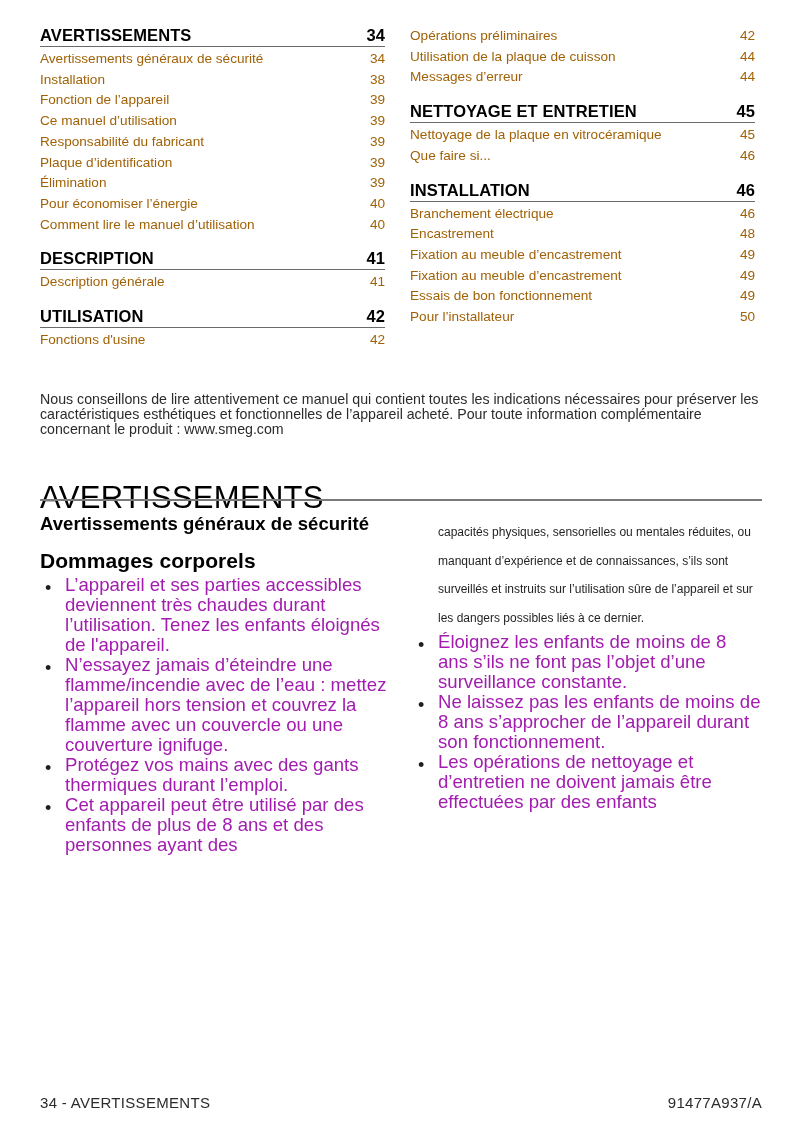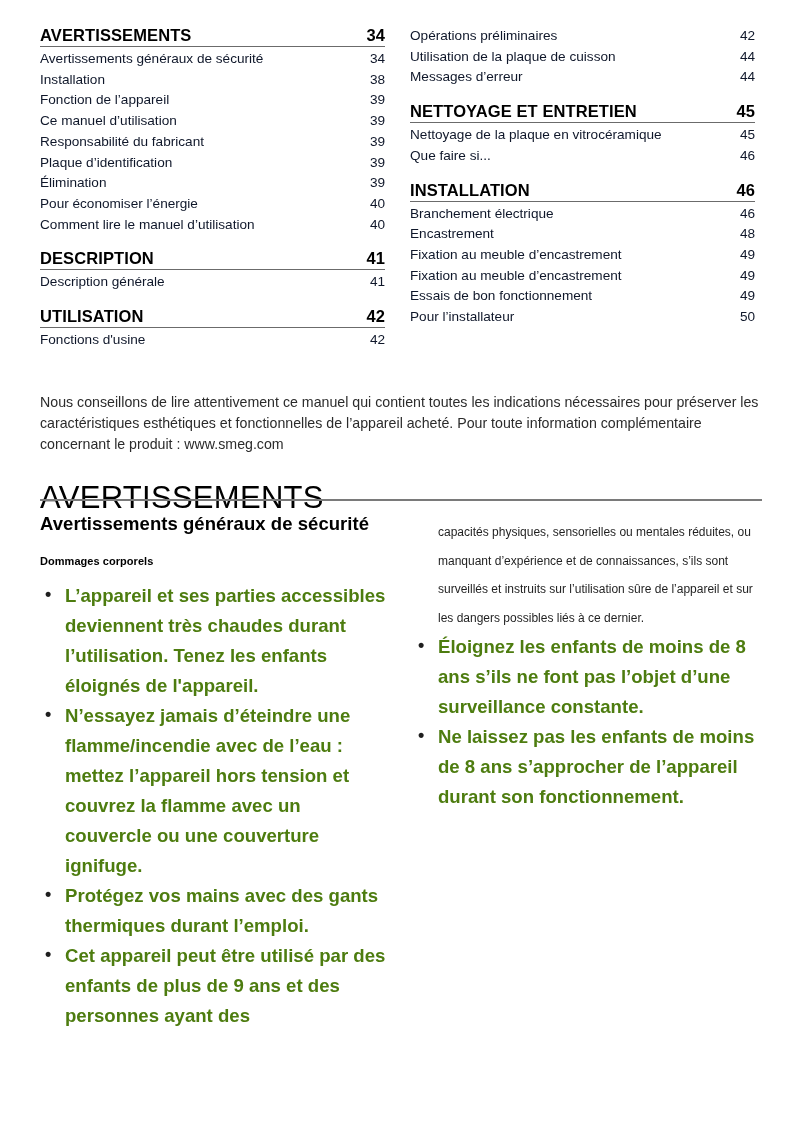--- a/index.html
+++ b/index.html
@@ -51,37 +51,37 @@
     color: #000;
   }
   .toc-section .t { flex: 1 1 auto; }
   .toc-section .p { flex: 0 0 auto; text-align: right; }
 
   .toc-entry {
     display: flex;
     align-items: baseline;
     font-size: 13.6px;
     line-height: 20.7px;
-    color: #0f172a;
+    color: #a16207;
     font-weight: 300;
   }
   .toc-entry .t { flex: 1 1 auto; }
   .toc-entry .p { flex: 0 0 auto; text-align: right; }
 
   .toc-section + .toc-entry { margin-top: 1px; }
   .toc-entry + .toc-section { margin-top: 14px; }
 
   
   .intro {
     position: absolute;
     left: 40px;
     top: 378px;
     width: 730px;
     font-size: 14.2px;
-    line-height: 21px;
+    line-height: 15px;
     color: #2b2b2b;
     font-weight: 300;
   }
 
   
   .main-title {
     position: absolute;
     left: 40px;
     top: 459px;
     width: 722px;
@@ -117,40 +117,40 @@
 
   h2.sub {
     margin: 0 0 14px 0;
     font-size: 18.5px;
     line-height: 24px;
     font-weight: bold;
     color: #000;
     letter-spacing: 0.05px;
   }
   h3.sub2 {
-    margin: 0 0 9px 0;
-    font-size: 11px;
+    margin: 0 0 3px 0;
+    font-size: 21px;
     line-height: 22px;
     font-weight: bold;
     color: #000;
     letter-spacing: 0.05px;
   }
 
   ul.bullets {
     margin: 0;
     padding: 0;
     list-style: none;
   }
   ul.bullets li {
     position: relative;
     padding-left: 25px;
     font-size: 18.6px;
-    line-height: 30px;
-    font-weight: 700;
-    color: #4d7c0f;
+    line-height: 20px;
+    font-weight: 400;
+    color: #a21caf;
     margin-bottom: 0;
   }
   ul.bullets li::before {
     content: "\2022";
     position: absolute;
     left: 5px;
     top: -1px;
     font-size: 18px;
     line-height: 28.5px;
     color: #1f1f1f;
@@ -306,28 +306,33 @@
 
   <div class="body-cols">
 
     <div class="body-col left">
       <h2 class="sub">Avertissements généraux de sécurité</h2>
       <h3 class="sub2">Dommages corporels</h3>
       <ul class="bullets" id="bullets-left">
           <li>L’appareil et ses parties accessibles deviennent très chaudes durant l’utilisation. Tenez les enfants éloignés de l'appareil.</li>
           <li>N’essayez jamais d’éteindre une flamme/incendie avec de l’eau : mettez l’appareil hors tension et couvrez la flamme avec un couvercle ou une couverture ignifuge.</li>
           <li>Protégez vos mains avec des gants thermiques durant l’emploi.</li>
-          <li>Cet appareil peut être utilisé par des enfants de plus de 9 ans et des personnes ayant des</li>
+          <li>Cet appareil peut être utilisé par des enfants de plus de 8 ans et des personnes ayant des</li>
         </ul>
     </div>
 
     <div class="body-col right">
       <p class="cont-para">capacités physiques, sensorielles ou mentales réduites, ou manquant d’expérience et de connaissances, s’ils sont surveillés et instruits sur l’utilisation sûre de l’appareil et sur les dangers possibles liés à ce dernier.</p>
       <ul class="bullets" id="bullets-right">
           <li>Éloignez les enfants de moins de 8 ans s’ils ne font pas l’objet d’une surveillance constante.</li>
           <li>Ne laissez pas les enfants de moins de 8 ans s’approcher de l’appareil durant son fonctionnement.</li>
+          <li>Les opérations de nettoyage et d’entretien ne doivent jamais être effectuées par des enfants</li>
         </ul>
     </div>
 
   </div>
 
+  <div class="footer">
+    <span>34  -  AVERTISSEMENTS</span>
+    <span>91477A937/A</span>
+  </div>
 
 </div>
 
 </body></html>

